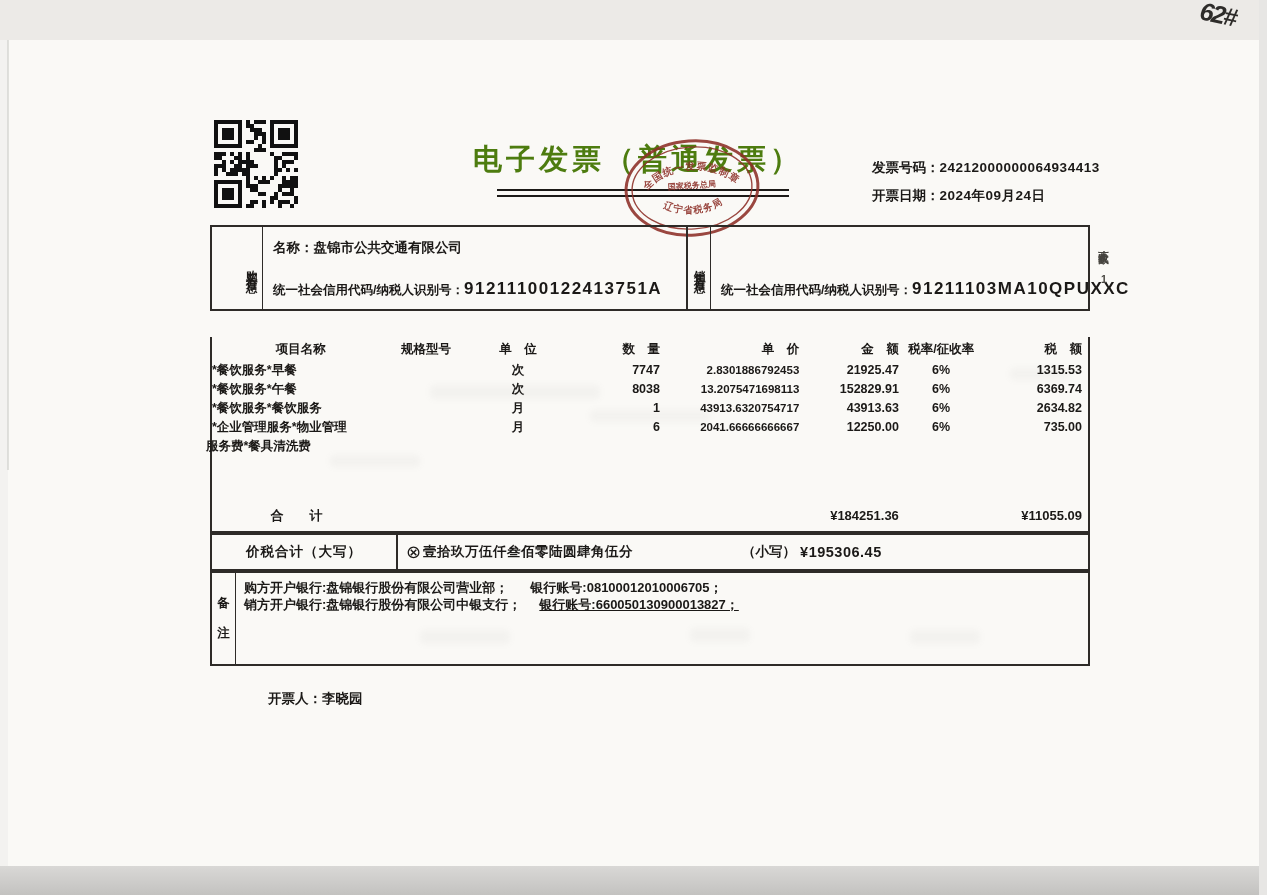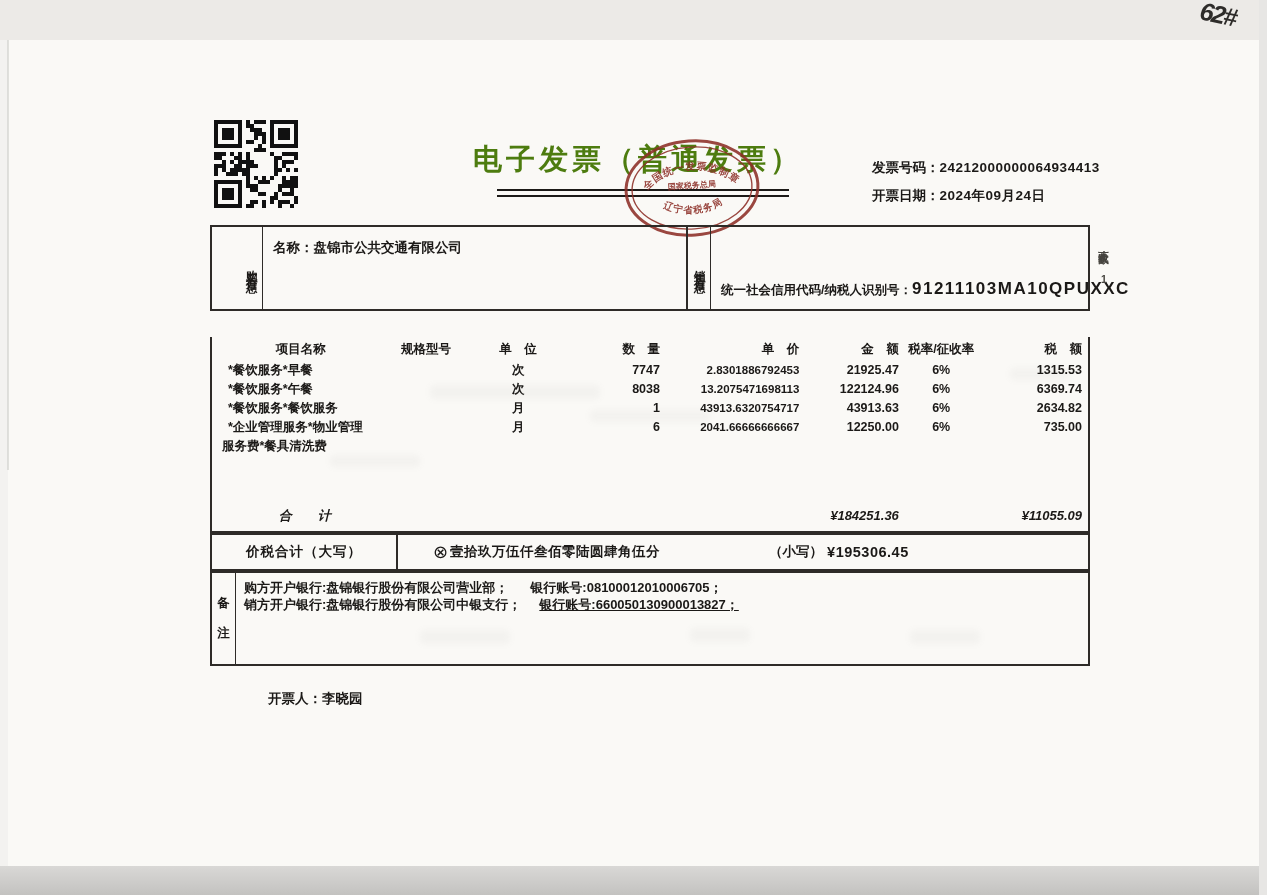--- a/index.html
+++ b/index.html
@@ -43,35 +43,35 @@
   .p-body { flex:1; padding:8px 10px 6px 10px; position:relative; }
   .p-div { width:0; border-right:2px solid #2e2b28; }
   .p-name { font-size:13.5px; font-weight:700; margin-top:4px; white-space:nowrap; }
   .p-id { position:absolute; left:10px; bottom:10px; font-size:12.5px; font-weight:700; white-space:nowrap; }
   .p-id .idv { font-size:17px; font-weight:600; letter-spacing:1.5px; font-family:"Liberation Sans",sans-serif; }
 
   .items { top:337px; height:196px; border-top:none; }
   .trow { display:flex; width:100%; }
   .thead { height:24px; align-items:center; font-size:12.5px; font-weight:700; }
   .tbody-row { height:19px; line-height:19px; font-size:12.5px; font-weight:600; align-items:flex-start; }
-  .c-name { width:170px; text-align:left; padding-left:16px; white-space:nowrap; }
+  .c-name { width:170px; text-align:left; padding-left:0; white-space:nowrap; }
   .c-spec { width:90px; text-align:center; }
   .c-unit { width:95px; text-align:center; }
   .c-qty  { width:95px; text-align:right; }
   .c-price{ width:140px; text-align:right; font-size:11.5px; }
   .c-amt  { width:100px; text-align:right; }
   .c-rate { width:85px; text-align:center; }
   .c-tax  { width:105px; text-align:right; padding-right:6px; }
   .thead .c-name { text-align:center; padding-left:8px; }
   .name2 { display:block; white-space:nowrap; margin-left:-6px; }
   .total-row { position:absolute; left:0; bottom:3px; height:24px; line-height:24px;
-    font-size:13px; font-weight:700;font-style:italic; }
+    font-size:13px; font-weight:700; }
   .total-row .c-name { text-align:center; }
 
-  .summary { top:533px; height:38px; display:flex; align-items:stretch;gap:27px; }
+  .summary { top:533px; height:38px; display:flex; align-items:stretch; }
   .s-label { width:186px; border-right:2px solid #2e2b28; display:flex; align-items:center;
     justify-content:center; font-size:13.5px; font-weight:700; letter-spacing:1px; }
   .s-body { flex:1; display:flex; align-items:center; padding-left:8px; font-size:13.5px; font-weight:700; }
   .s-circle { font-size:18px; font-weight:400; margin-right:2px; line-height:1; }
   .s-words { letter-spacing:.5px; }
   .s-small { margin-left:109px; }
   .s-amount { font-size:14.5px; margin-left:4px; letter-spacing:.5px; }
 
   .remarks { top:571px; height:95px; display:flex; }
   .r-label { width:24px; border-right:1.5px solid #2e2b28; display:flex; flex-direction:column;
@@ -263,20 +263,21 @@
 
 <div class="meta">
   <div><span>发票号码：</span><span class="num">24212000000064934413</span></div>
   <div><span>开票日期：</span><span class="num">2024年09月24日</span></div>
 </div>
 
 <div class="box parties">
   <div class="vlabel p-label">购买方信息</div>
   <div class="p-body" style="width:423px;flex:none;">
     <div class="p-name"><span>名称：</span><span>盘锦市公共交通有限公司</span></div>
+    <div class="p-id"><span>统一社会信用代码/纳税人识别号：</span><span class="idv">91211100122413751A</span></div>
   </div>
   <div class="p-div"></div>
   <div class="vlabel p-label">销售方信息</div>
   <div class="p-body">
     <div class="p-id"><span>统一社会信用代码/纳税人识别号：</span><span class="idv">91211103MA10QPUXXC</span></div>
   </div>
 </div>
 
 <div class="box items">
   <div class="trow thead">
@@ -299,21 +300,21 @@
     <span class="c-amt">21925.47</span>
     <span class="c-rate">6%</span>
     <span class="c-tax">1315.53</span>
   </div>
   <div class="trow tbody-row">
     <span class="c-name">*餐饮服务*午餐</span>
     <span class="c-spec"></span>
     <span class="c-unit">次</span>
     <span class="c-qty">8038</span>
     <span class="c-price">13.2075471698113</span>
-    <span class="c-amt">122124.96</span>
+    <span class="c-amt">152829.91</span>
     <span class="c-rate">6%</span>
     <span class="c-tax">6369.74</span>
   </div>
   <div class="trow tbody-row">
     <span class="c-name">*餐饮服务*餐饮服务</span>
     <span class="c-spec"></span>
     <span class="c-unit">月</span>
     <span class="c-qty">1</span>
     <span class="c-price">43913.6320754717</span>
     <span class="c-amt">43913.63</span>

